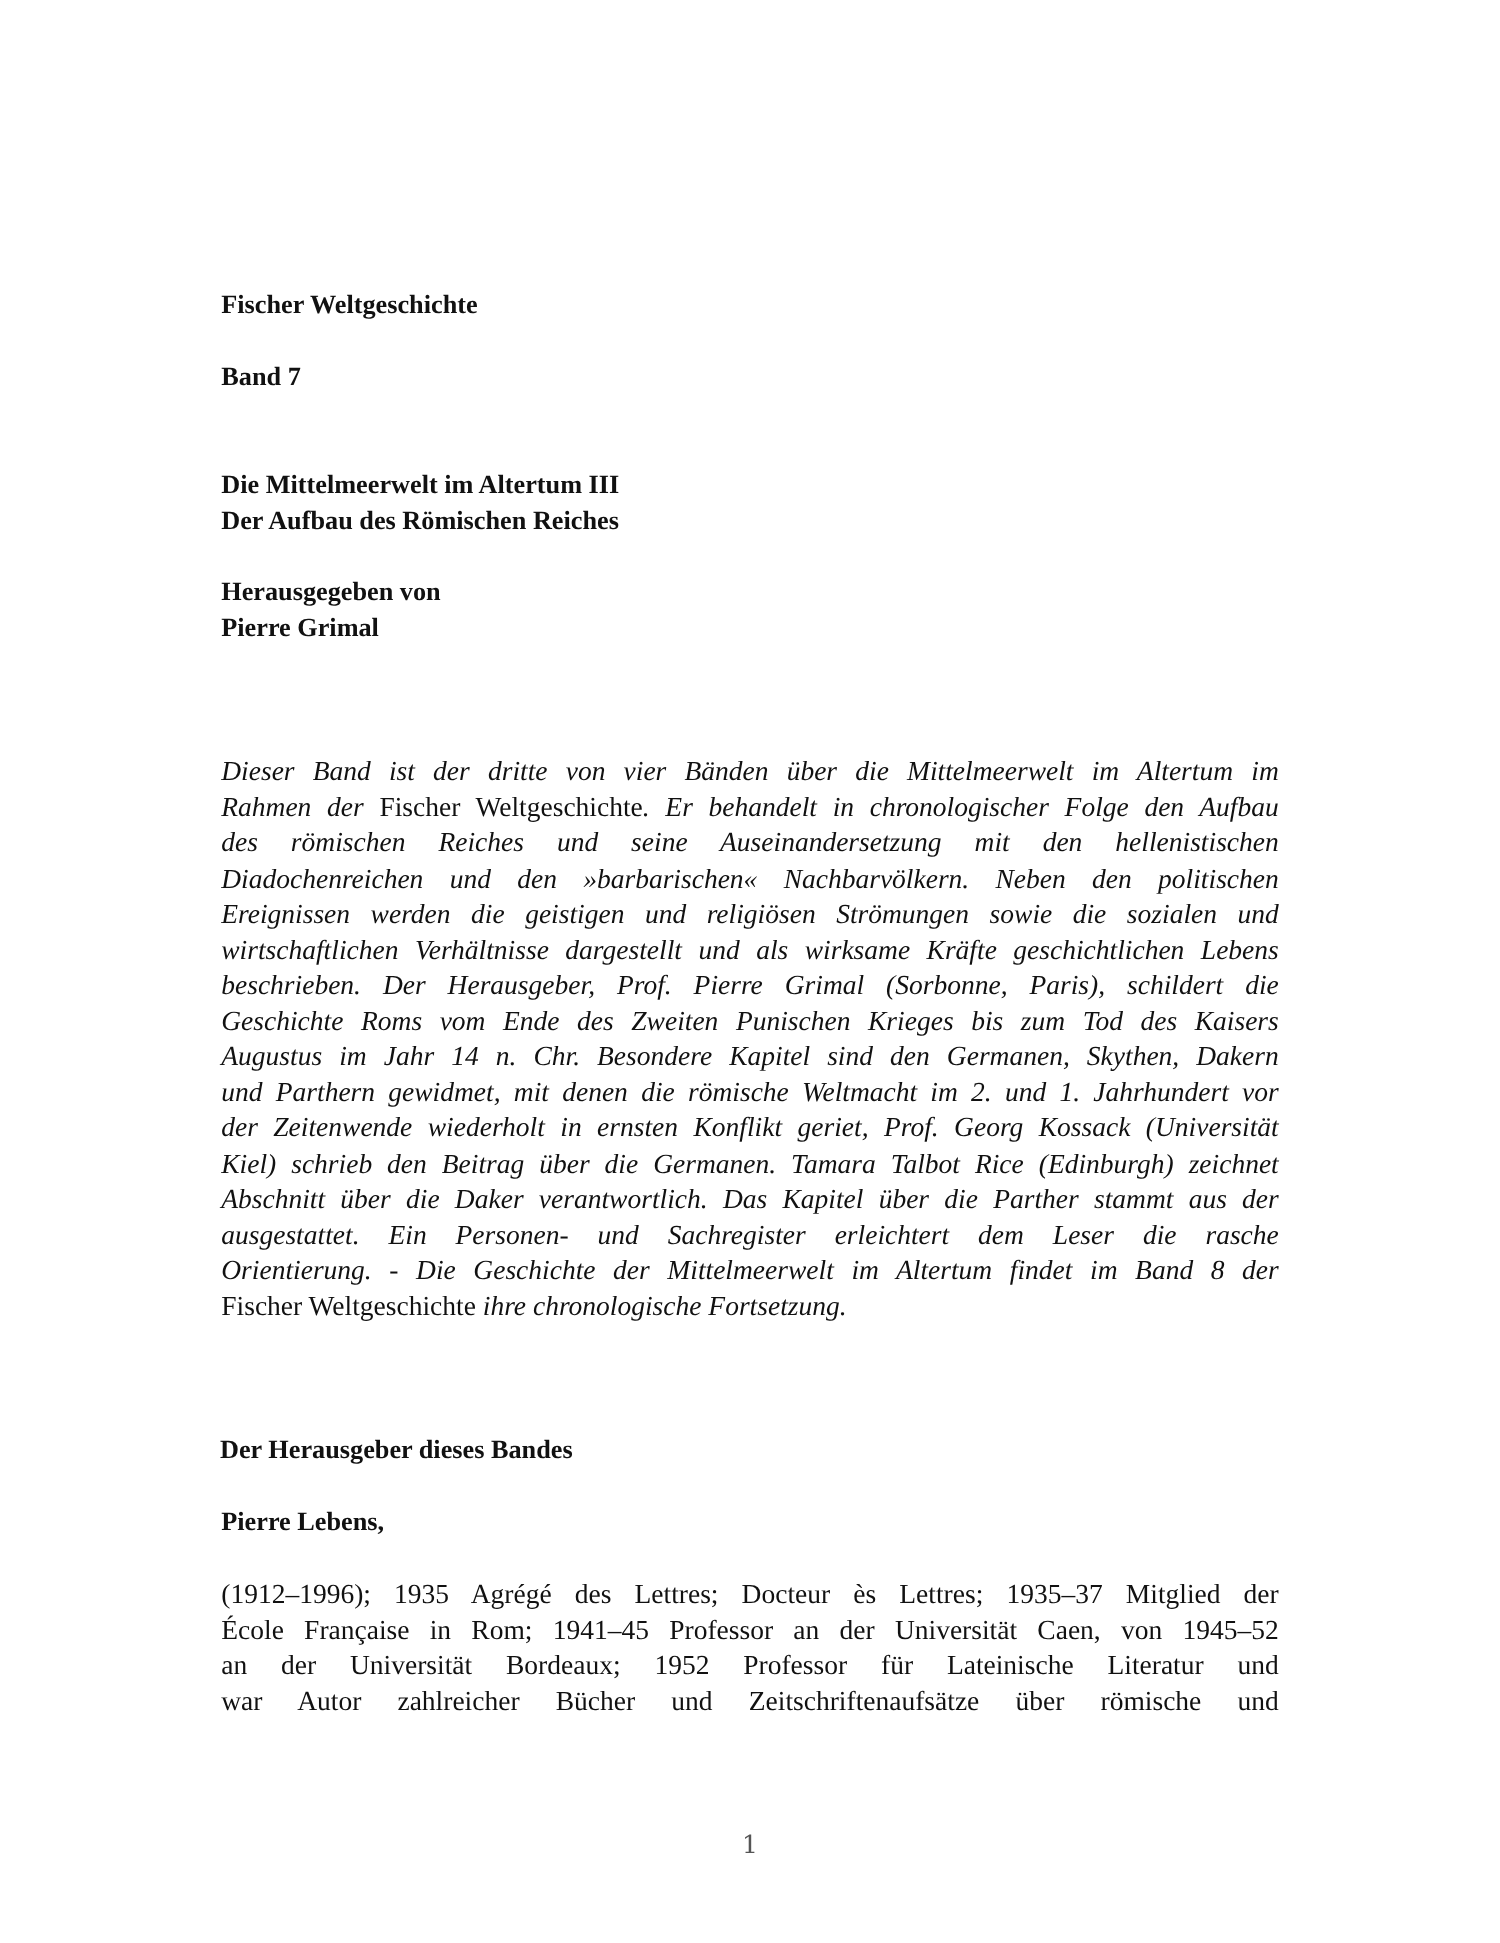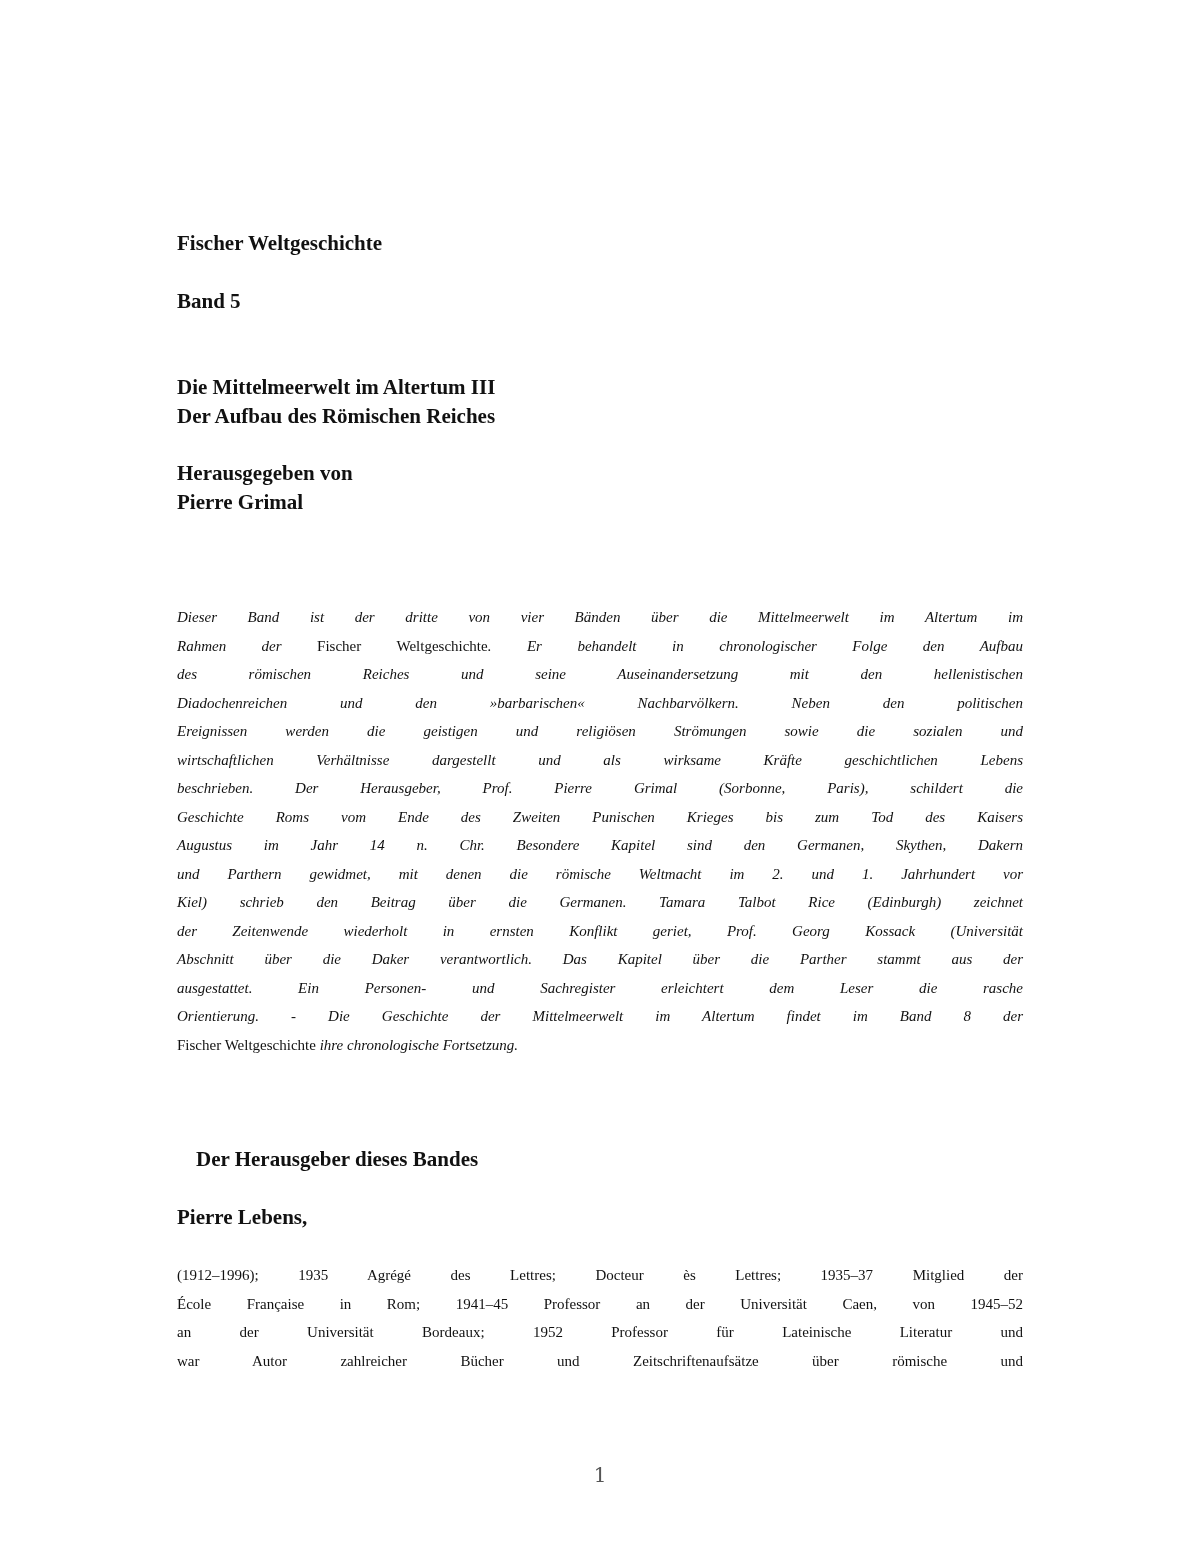--- a/index.html
+++ b/index.html
@@ -1,55 +1,55 @@
 <!DOCTYPE html>
 <html><head>
 <meta charset="utf-8">
 <style>
   html, body { margin: 0; padding: 0; background: #ffffff; }
   body { width: 1200px; height: 1554px; position: relative; overflow: hidden; color: #111; }
   .serif { font-family: "Liberation Serif", "DejaVu Serif", serif; }
   .head { position: absolute; left: 177px; font-size: 21px; font-weight: bold; line-height: 29px; }
-  .para { position: absolute; left: 177px; width: 846px; font-size: 15px; line-height: 28.5px; text-align: justify; }
+  .para { position: absolute; left: 177px; width: 846px; font-size: 22px; line-height: 28.5px; text-align: justify; }
   .para i { font-style: italic; }
   .line { display: block; text-align: justify; text-align-last: justify; white-space: nowrap; height: 28.5px; }
   .line.last { text-align-last: left; }
   .pagenum { position: absolute; left: 0; width: 1200px; top: 1463px; text-align: center; font-size: 20px; color: #555; font-family: "DejaVu Serif", serif; }
 </style>
 </head>
 <body>
 
 <div>
   <div class="head serif" style="top:229px;">Fischer Weltgeschichte</div>
-  <div class="head serif" style="top:287px;">Band 5</div>
+  <div class="head serif" style="top:287px;">Band 7</div>
   <div class="head serif" style="top:373px;">Die Mittelmeerwelt im Altertum III</div>
   <div class="head serif" style="top:402px;">Der Aufbau des Römischen Reiches</div>
   <div class="head serif" style="top:459px;">Herausgegeben von</div>
   <div class="head serif" style="top:488px;">Pierre Grimal</div>
 
   <div class="para serif" style="top:603px;" id="desc">
       <span class="line"><i>Dieser Band ist der dritte von vier Bänden über die Mittelmeerwelt im Altertum im</i></span>
       <span class="line"><i>Rahmen der </i><span>Fischer Weltgeschichte</span><i>. Er behandelt in chronologischer Folge den Aufbau</i></span>
       <span class="line"><i>des römischen Reiches und seine Auseinandersetzung mit den hellenistischen</i></span>
       <span class="line"><i>Diadochenreichen und den »barbarischen« Nachbarvölkern. Neben den politischen</i></span>
       <span class="line"><i>Ereignissen werden die geistigen und religiösen Strömungen sowie die sozialen und</i></span>
       <span class="line"><i>wirtschaftlichen Verhältnisse dargestellt und als wirksame Kräfte geschichtlichen Lebens</i></span>
       <span class="line"><i>beschrieben. Der Herausgeber, Prof. Pierre Grimal (Sorbonne, Paris), schildert die</i></span>
       <span class="line"><i>Geschichte Roms vom Ende des Zweiten Punischen Krieges bis zum Tod des Kaisers</i></span>
       <span class="line"><i>Augustus im Jahr 14 n. Chr. Besondere Kapitel sind den Germanen, Skythen, Dakern</i></span>
       <span class="line"><i>und Parthern gewidmet, mit denen die römische Weltmacht im 2. und 1. Jahrhundert vor</i></span>
+      <span class="line"><i>der Zeitenwende wiederholt in ernsten Konflikt geriet, Prof. Georg Kossack (Universität</i></span>
       <span class="line"><i>Kiel) schrieb den Beitrag über die Germanen. Tamara Talbot Rice (Edinburgh) zeichnet</i></span>
-      <span class="line"><i>der Zeitenwende wiederholt in ernsten Konflikt geriet, Prof. Georg Kossack (Universität</i></span>
       <span class="line"><i>Abschnitt über die Daker verantwortlich. Das Kapitel über die Parther stammt aus der</i></span>
       <span class="line"><i>ausgestattet. Ein Personen- und Sachregister erleichtert dem Leser die rasche</i></span>
       <span class="line"><i>Orientierung. - Die Geschichte der Mittelmeerwelt im Altertum findet im Band 8 der</i></span>
       <span class="line last"><span>Fischer Weltgeschichte</span><i> ihre chronologische Fortsetzung.</i></span>
     </div>
 
-  <div class="head serif" style="top:1145px; left:196px;">Der Herausgeber dieses Bandes</div>
+  <div class="head serif" style="top:1145px; left:176px;">Der Herausgeber dieses Bandes</div>
   <div class="head serif" style="top:1203px;">Pierre Lebens,</div>
 
   <div class="para serif" style="top:1261px;" id="bio">
       <span class="line">(1912–1996); 1935 Agrégé des Lettres; Docteur ès Lettres; 1935–37 Mitglied der</span>
       <span class="line">École Française in Rom; 1941–45 Professor an der Universität Caen, von 1945–52</span>
       <span class="line">an der Universität Bordeaux; 1952 Professor für Lateinische Literatur und</span>
       <span class="line">war Autor zahlreicher Bücher und Zeitschriftenaufsätze über römische und</span>
     </div>
 
   <div class="pagenum">1</div>

